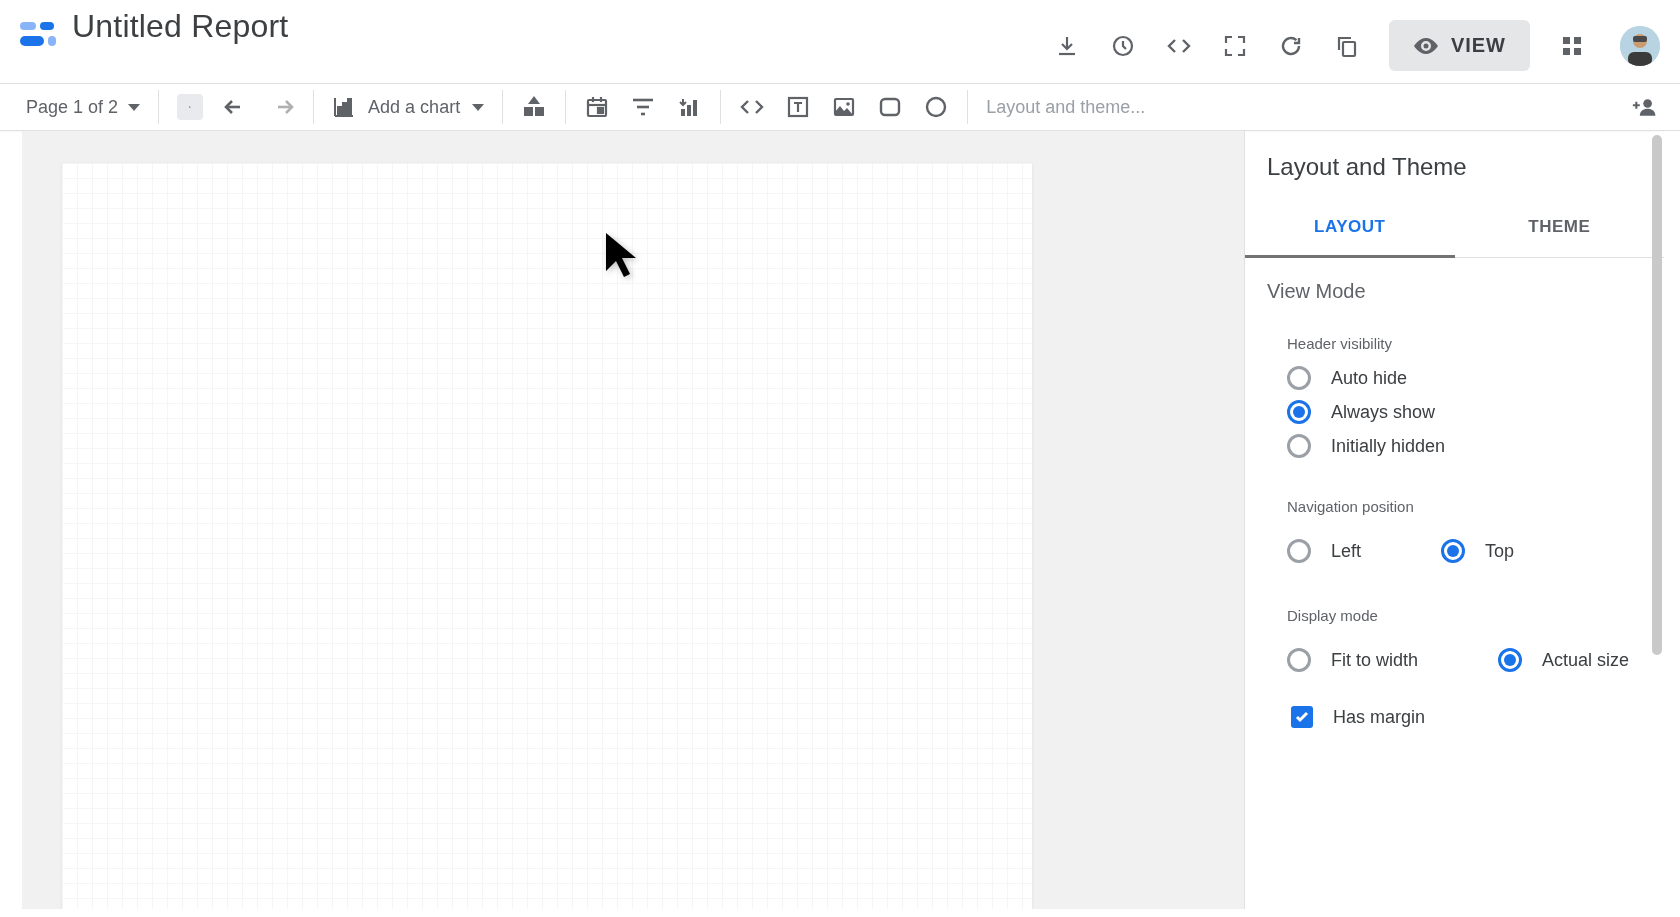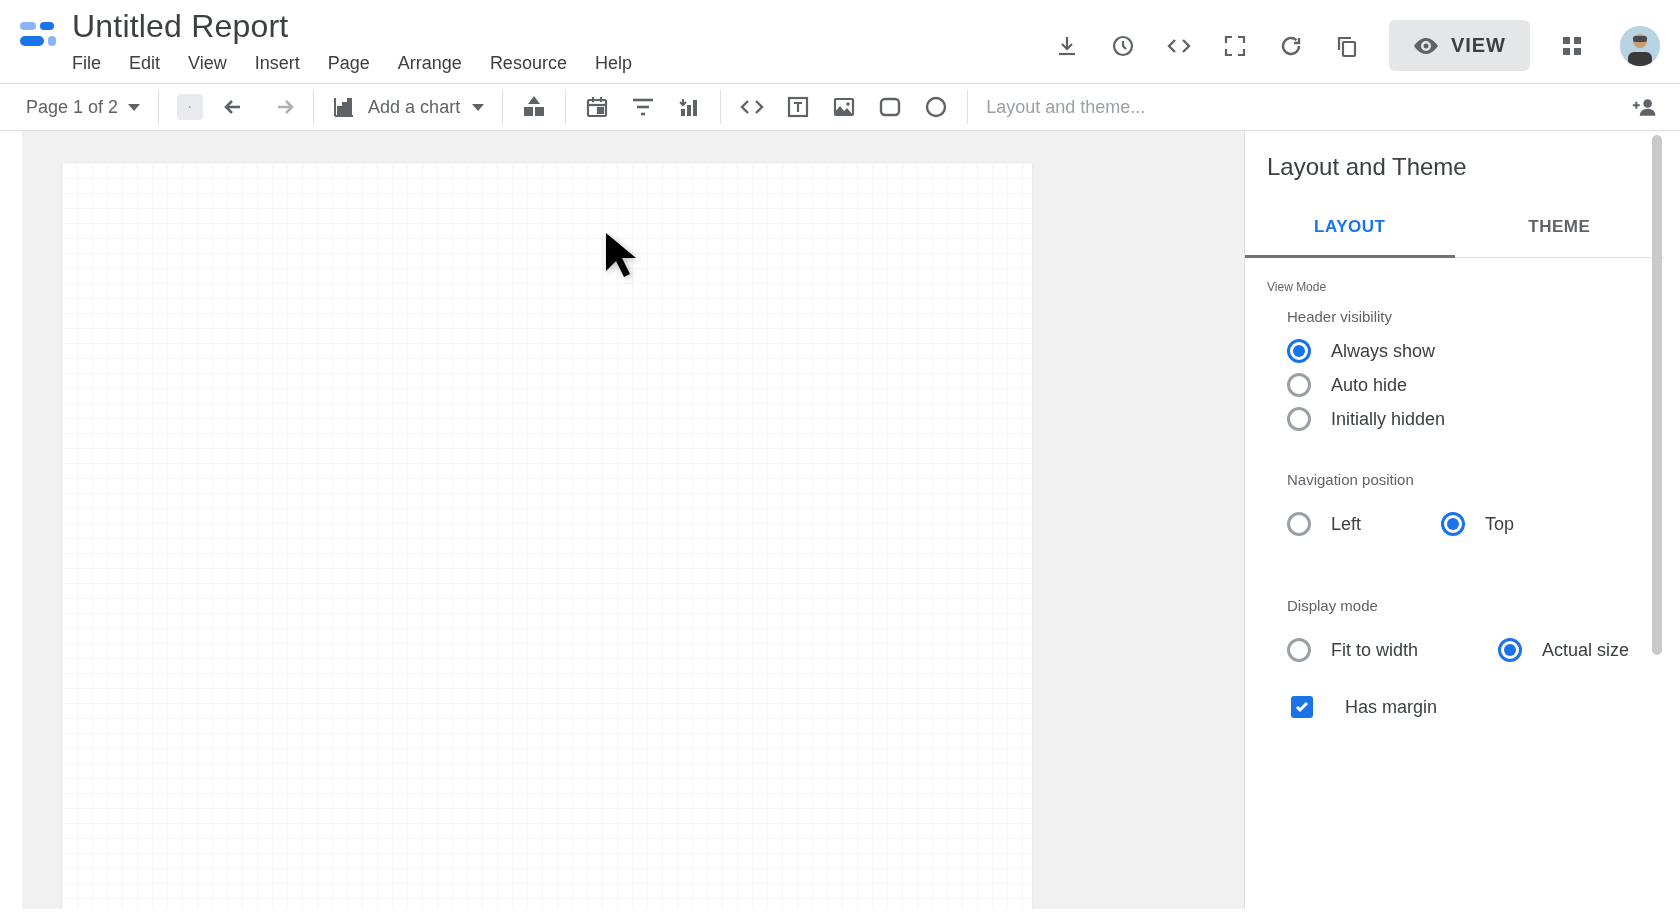--- a/index.html
+++ b/index.html
@@ -41,30 +41,30 @@
   }
   .cursor-sprite { position:absolute; left:580px; top:100px; filter: drop-shadow(2px 2px 3px rgba(0,0,0,0.25)); }
 
   
   .panel { width:420px; border-left:1px solid #e0e0e0; display:flex; flex-direction:column; overflow:hidden; position:relative;}
   .panel-title { font-size:24px; color:#3c4043; padding:22px 22px 18px 22px; }
   .panel-tabs { display:flex; border-bottom:1px solid #e0e0e0; }
   .panel-tab { flex:1; text-align:center; padding:18px 0; font-size:17px; font-weight:600; letter-spacing:0.5px; color:#5f6368; cursor:pointer; }
   .panel-tab.active { color:#1a73e8; border-bottom:3px solid #737373; margin-bottom:-1px;}
   .panel-body { padding:22px; overflow-y:auto; flex:1; }
-  .section-label { font-size:12px; color:#5f6368; margin-bottom:14px; }
+  .section-label { font-size:20px; color:#5f6368; margin-bottom:32px; }
   .sub-label { font-size:15px; color:#5f6368; margin:22px 0 14px 20px; }
   .sub-label.first { margin-top:0; }
   .radio-row { display:flex; align-items:center; gap:20px; margin:10px 0 10px 20px; cursor:pointer;}
   .radio { width:24px; height:24px; border:3px solid #9aa0a6; border-radius:50%; display:flex; align-items:center; justify-content:center; flex-shrink:0;}
   .radio.checked { border-color:#1a73e8; }
   .radio.checked::after { content:''; width:12px; height:12px; border-radius:50%; background:#1a73e8; }
   .radio-label { font-size:18px; color:#3c4043; }
   .radio-grid { display:flex; gap:80px; margin-left:20px; margin-top:14px;}
-  .check-row { display:flex; align-items:center; gap:32px; margin:24px 0 10px 24px; cursor:pointer;}
+  .check-row { display:flex; align-items:center; gap:20px; margin:24px 0 10px 24px; cursor:pointer;}
   .check { width:22px; height:22px; background:#1a73e8; border-radius:3px; display:flex; align-items:center; justify-content:center;}
   .check svg { stroke:#fff; stroke-width:3; fill:none;}
   .panel-scrollbar { position:absolute; right:2px; top:4px; width:10px; height:520px; background:#c9c9c9; border-radius:5px;}
   
   .right-gutter { width:16px; background:#fff; }
 
   svg { display:block; }
 </style>
 </head>
 <body>
@@ -73,30 +73,20 @@
   <div class="logo">
     <svg viewBox="0 0 40 40" width="40" height="40">
       <rect x="2" y="6" width="16" height="8" rx="4" fill="#8ab4f8"></rect>
       <rect x="22" y="6" width="14" height="8" rx="4" fill="#1a73e8"></rect>
       <rect x="2" y="20" width="24" height="10" rx="5" fill="#1a73e8"></rect>
       <rect x="30" y="20" width="8" height="10" rx="4" fill="#8ab4f8"></rect>
     </svg>
   </div>
   <div class="titleblock">
     <div class="title">Untitled Report</div>
-    <div class="menubar">
-      <span>File</span>
-      <span>Edit</span>
-      <span>View</span>
-      <span>Insert</span>
-      <span>Page</span>
-      <span>Arrange</span>
-      <span>Resource</span>
-      <span>Help</span>
-    </div>
   </div>
   <div class="hdr1-spacer"></div>
   <div class="hdr1-actions">
     <div class="iconbtn">
       <svg width="24" height="24" viewBox="0 0 24 24" fill="none" stroke="#5f6368" stroke-width="2.2">
         <path d="M12 3v11"></path>
           <path d="M7 10l5 5 5-5"></path>
           <path d="M4 20h16"></path>
       </svg>
     </div>
@@ -296,45 +286,45 @@
     <div class="panel-title">Layout and Theme</div>
     <div class="panel-tabs">
       <div class="panel-tab active">LAYOUT</div>
       <div class="panel-tab">THEME</div>
     </div>
     <div class="panel-body">
       <div class="section-label">View Mode</div>
 
       <div class="sub-label first">Header visibility</div>
       <div class="radio-row">
+        <div class="radio"></div>
+        <div class="radio-label">Auto hide</div>
+      </div>
+      <div class="radio-row">
         <div class="radio checked"></div>
         <div class="radio-label">Always show</div>
-      </div>
-      <div class="radio-row">
-        <div class="radio"></div>
-        <div class="radio-label">Auto hide</div>
       </div>
       <div class="radio-row">
         <div class="radio"></div>
         <div class="radio-label">Initially hidden</div>
       </div>
 
       <div class="sub-label" style="margin-top:40px;">Navigation position</div>
       <div class="radio-grid">
         <div class="radio-row" style="margin-left:0;">
           <div class="radio"></div>
           <div class="radio-label">Left</div>
         </div>
         <div class="radio-row" style="margin-left:0;">
           <div class="radio checked"></div>
           <div class="radio-label">Top</div>
         </div>
       </div>
 
-      <div class="sub-label" style="margin-top:51px;">Display mode</div>
+      <div class="sub-label" style="margin-top:34px;">Display mode</div>
       <div class="radio-grid">
         <div class="radio-row" style="margin-left:0;">
           <div class="radio"></div>
           <div class="radio-label">Fit to width</div>
         </div>
         <div class="radio-row" style="margin-left:0;align-items:center;">
           <div class="radio checked"></div>
           <div class="radio-label">Actual size</div>
         </div>
       </div>

